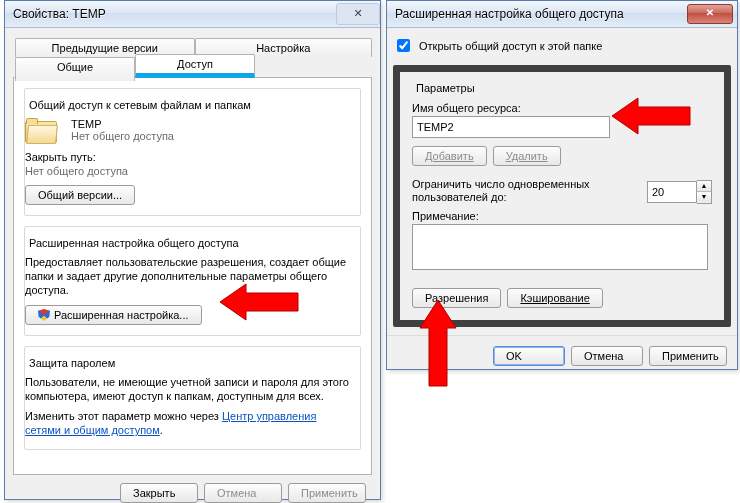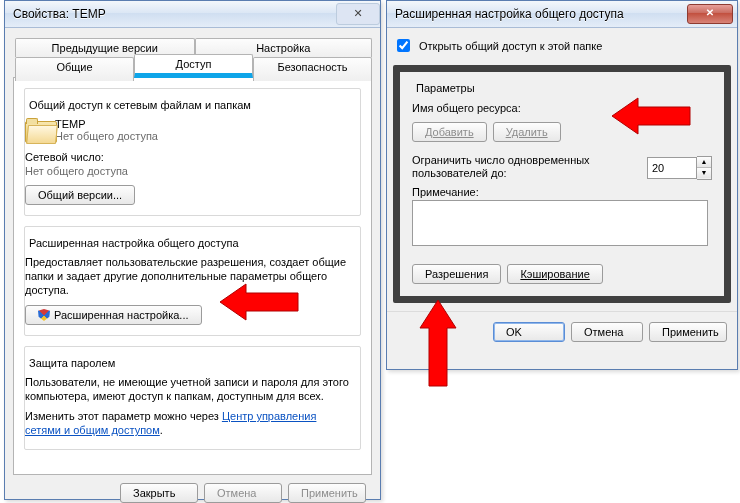--- a/index.html
+++ b/index.html
@@ -108,21 +108,21 @@
     margin: -18px 0 6px 0;
     background: #fff;
     display: inline-block;
     padding: 0 4px;
     color: #000;
   }
 
   .folder-row {
     display: flex;
     align-items: center;
-    gap: 0;
+    gap: 16px;
     margin-bottom: 8px;
   }
   .folder-icon {
     width: 30px; height: 26px;
     position: relative;
   }
   .folder-icon .back {
     position:absolute; left:0; top:4px; width:30px; height:20px;
     background: linear-gradient(#f8e7b0, #e8c65e);
     border:1px solid #caa23a; border-radius:2px;
@@ -247,39 +247,38 @@
 
   <div class="window-body" style="padding:6px 8px 0 8px;">
 
     <div class="tabs-row">
       <div class="tab" style="width:178px;">Предыдущие версии</div>
       <div class="tab" style="width:176px;">Настройка</div>
     </div>
     <div class="tabs-row">
       <div class="tab" style="width:118px;">Общие</div>
       <div class="tab active" style="width:118px;">Доступ</div>
-      <div class="tab" style="width:118px;">Безопасность</div>
     </div>
 
     <div class="tab-body">
 
       <div class="group">
         <div class="group-title">Общий доступ к сетевым файлам и папкам</div>
         <div class="folder-row">
           <div class="folder-icon">
             <span class="back"></span>
               <span class="tab"></span>
               <span class="front"></span>
           </div>
           <div class="folder-meta">
             <div class="name">TEMP</div>
             <div class="sub">Нет общего доступа</div>
           </div>
         </div>
-        <div class="label">Сетевой число:</div>
+        <div class="label">Закрыть путь:</div>
         <div class="label muted" style="margin-bottom:8px;">Нет общего доступа</div>
         <button class="btn">Общий версии...</button>
       </div>
 
       <div class="group">
         <div class="group-title">Расширенная настройка общего доступа</div>
         <div class="label" style="margin-bottom:8px; line-height:14px;">Предоставляет пользовательские разрешения, создает общие папки и задает другие дополнительные параметры общего доступа.</div>
         <button class="btn">
           <span class="shield-icon"></span>
           <span>Расширенная настройка...</span>
@@ -311,20 +310,21 @@
 
   <div class="chk-row">
     <input type="checkbox" checked="" style="">
     <span>Открыть общий доступ к этой папке</span>
   </div>
 
   <div class="fieldset">
     <div class="fieldset-legend">Параметры</div>
 
     <div class="label">Имя общего ресурса:</div>
+    <input class="text-input" value="TEMP2" style="">
 
     <div style="margin:8px 0 12px 0; display:flex; gap:6px;">
       <button class="btn disabled">
           <span style="text-decoration:underline;">Добавить</span>
         </button>
       <button class="btn disabled">
           <span style="text-decoration:underline;">Удалить</span>
         </button>
     </div>
 

